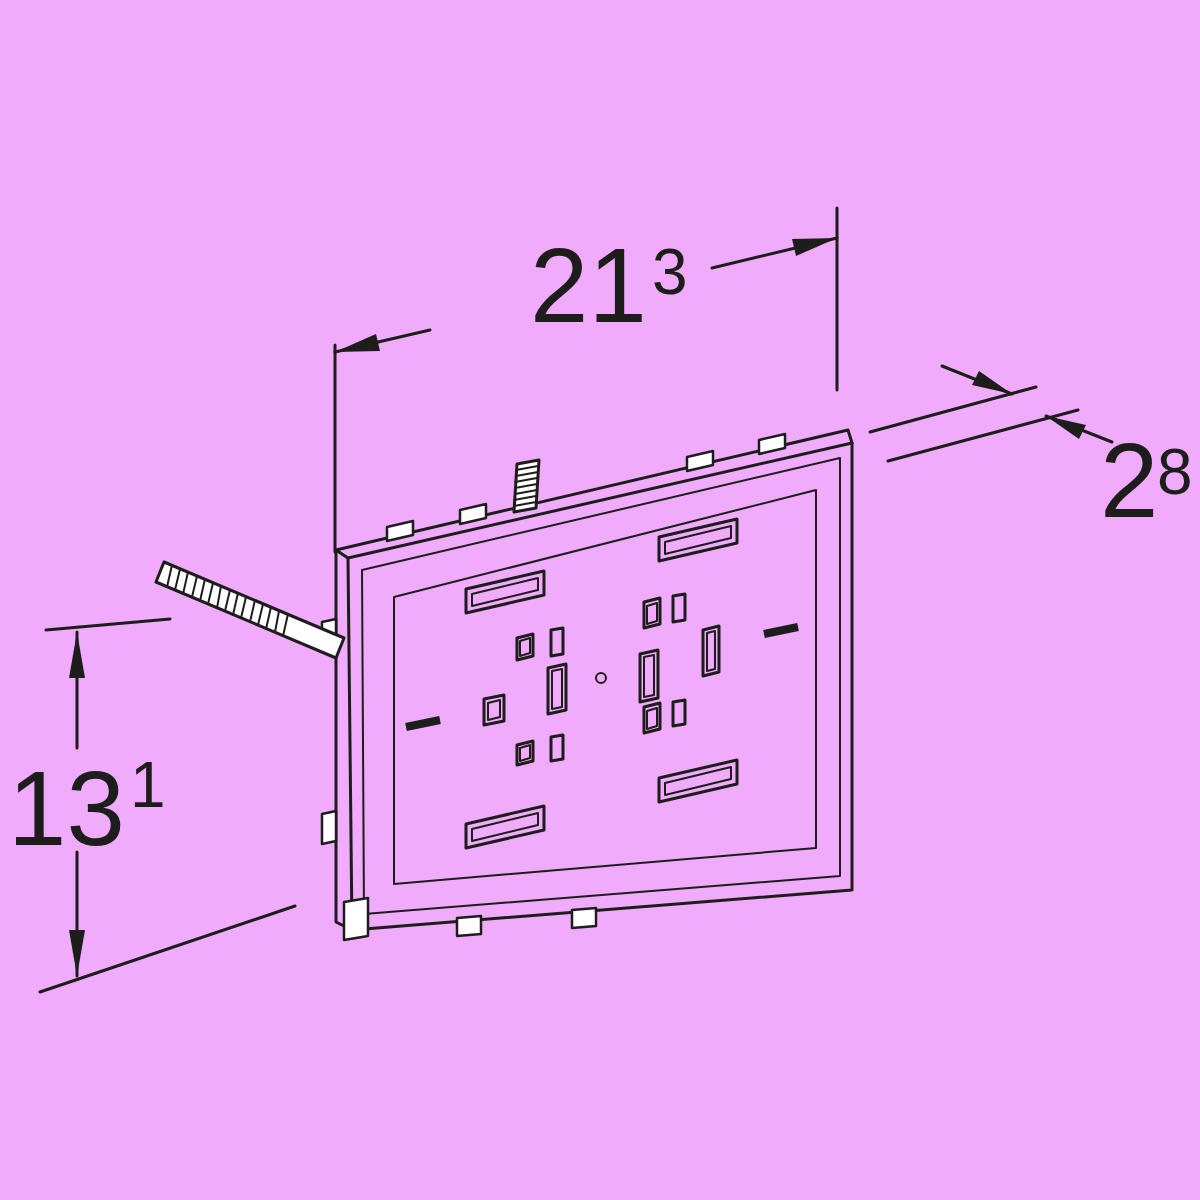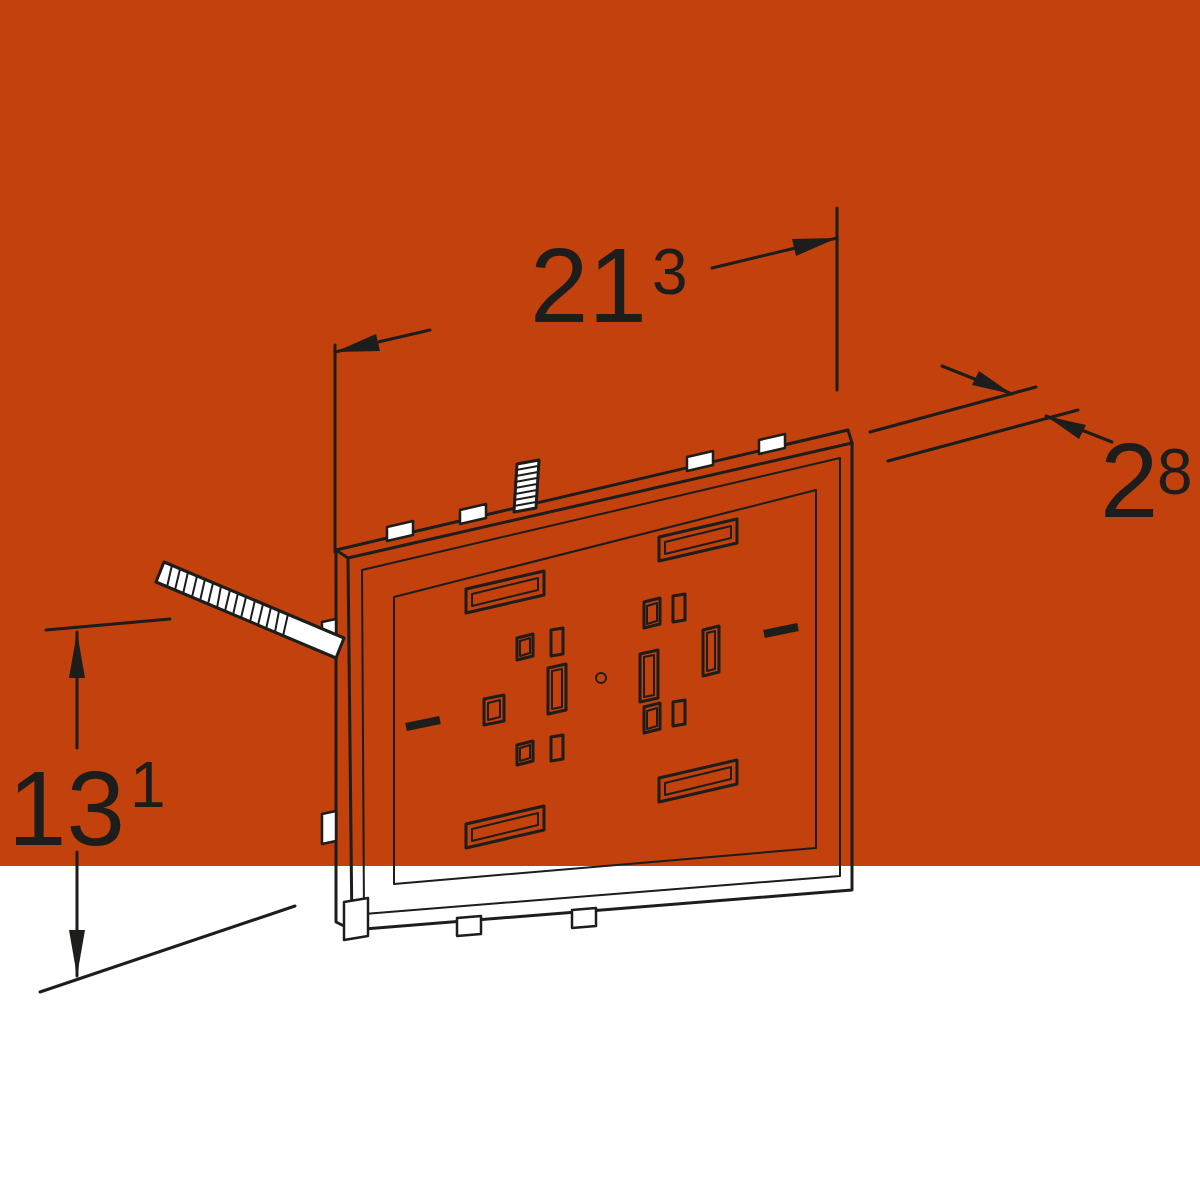--- a/index.html
+++ b/index.html
@@ -5,23 +5,23 @@
   html, body {
     margin: 0;
     padding: 0;
     width: 1200px;
     height: 1200px;
     background: #ffffff;
     font-family: "Liberation Sans", sans-serif;
   }
   .canvas-wrap {
     width: 1200px;
-    height: 866px;
+    height: 1200px;
     position: relative;
-    background: #c2410c;
+    background: #f0abfc;
   }
   svg { display: block; }
   .ln  { fill: none; stroke: #1d1d1b; stroke-width: 3; stroke-linecap: round; stroke-linejoin: round; }
   .ln2 { fill: none; stroke: #1d1d1b; stroke-width: 2; stroke-linecap: round; stroke-linejoin: round; }
   .whitepart { fill: #ffffff; stroke: #1d1d1b; stroke-width: 3; stroke-linejoin: round; }
   .tab { fill: #ffffff; stroke: #1d1d1b; stroke-width: 2.5; stroke-linejoin: round; }
   .dim { fill: none; stroke: #1d1d1b; stroke-width: 3; stroke-linecap: round; }
   .arrow { fill: #1d1d1b; stroke: none; }
   .dash { fill: none; stroke: #1d1d1b; stroke-width: 8; stroke-linecap: butt; }
   .dim-text { fill: #1d1d1b; font-family: "Liberation Sans", sans-serif; }

